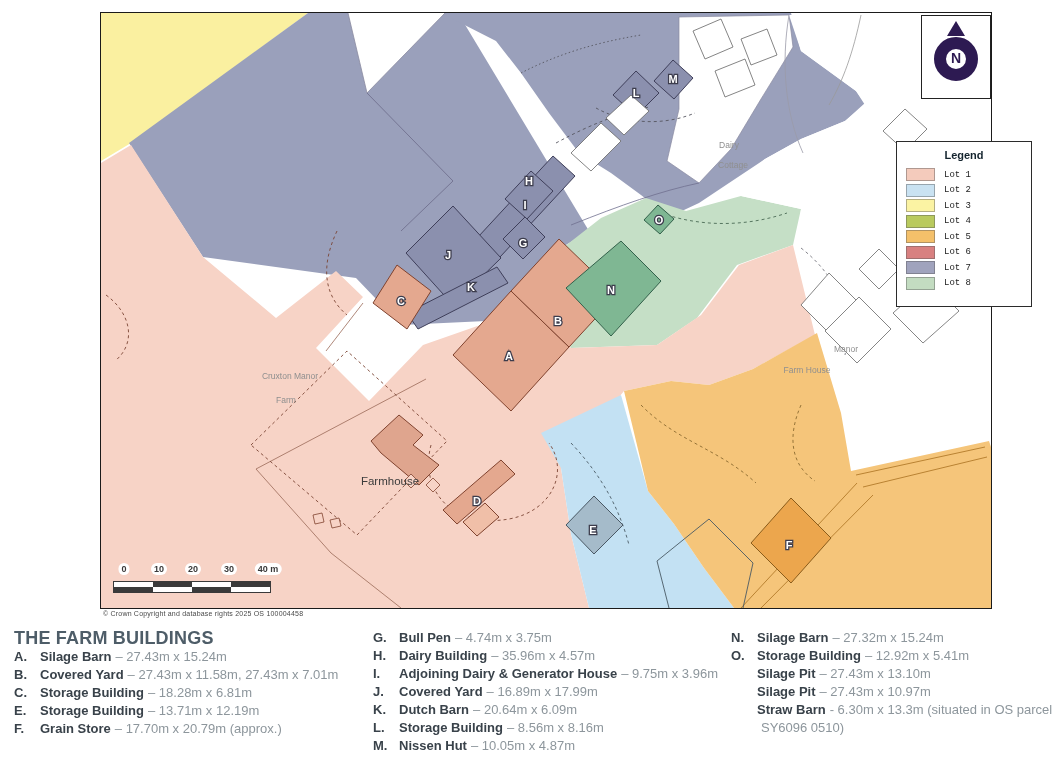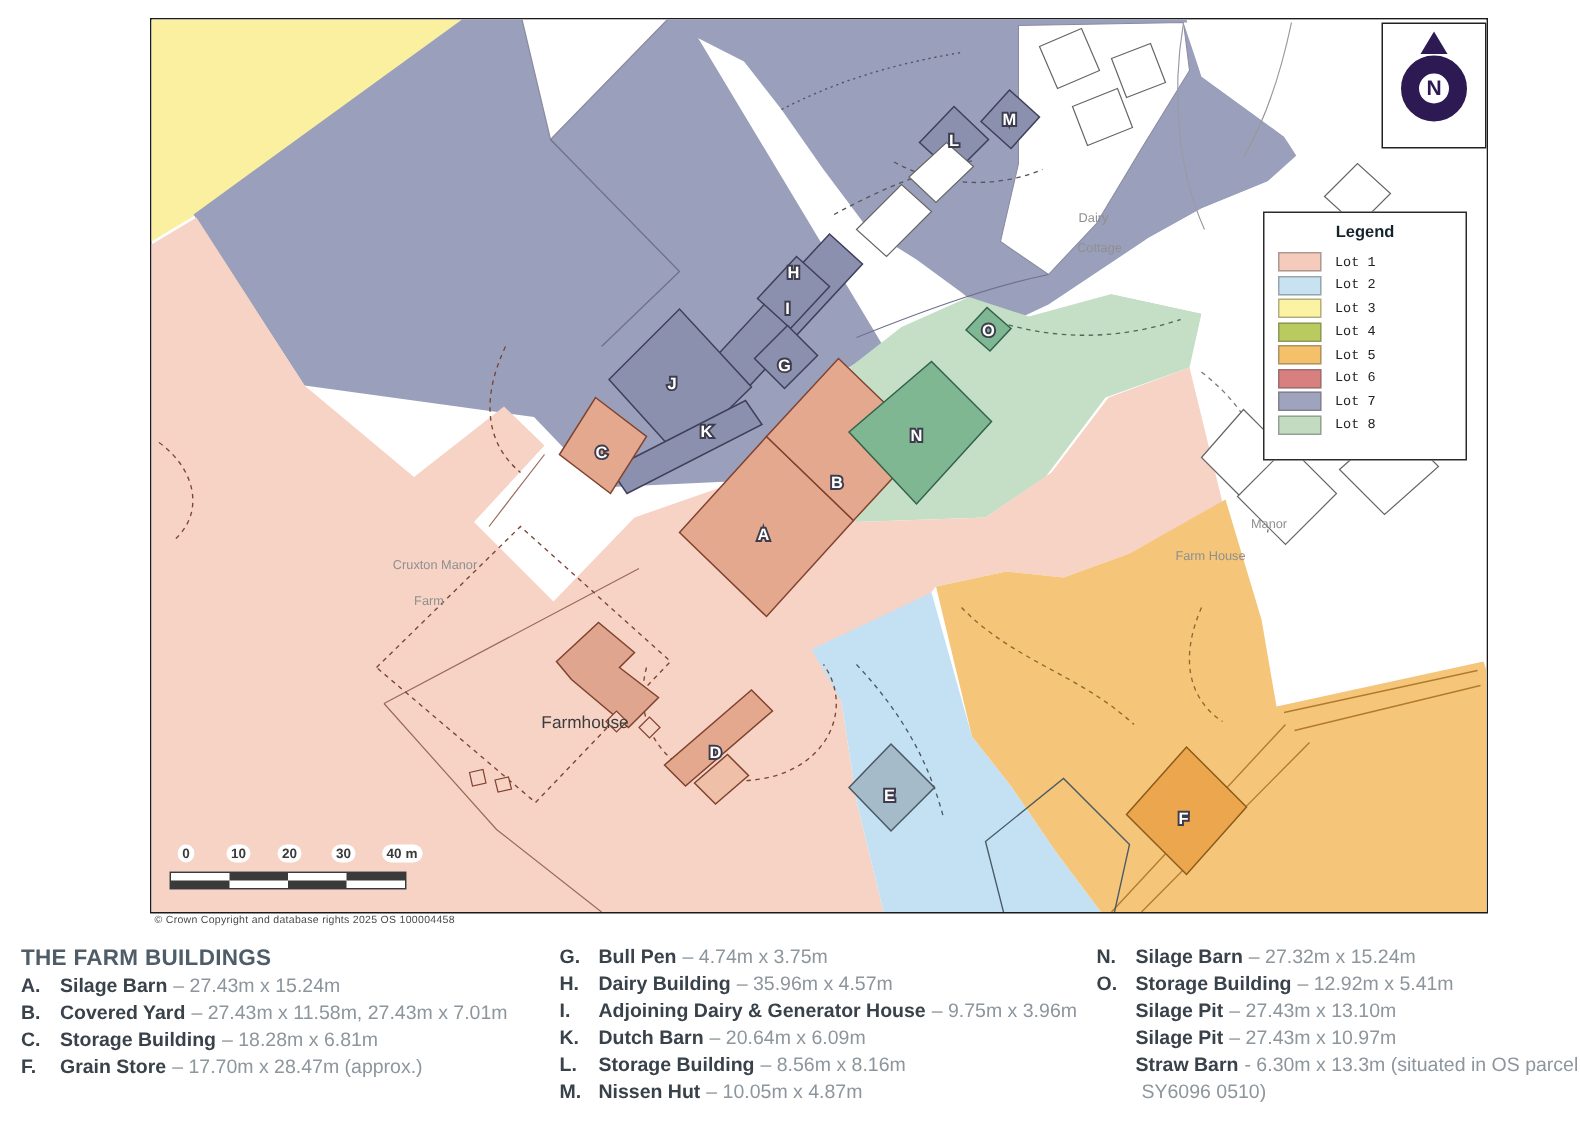--- a/index.html
+++ b/index.html
@@ -16,21 +16,21 @@
              background:#fff;border:1px solid #222;}
   .north-tri{width:0;height:0;margin:5px auto 0 auto;
              border-left:9px solid transparent;border-right:9px solid transparent;
              border-bottom:15px solid #2d1a52;}
   .north-circle{width:44px;height:44px;margin:1px auto 0 auto;border-radius:50%;
                 border:12px solid #2d1a52;box-sizing:border-box;position:relative;background:#fff;}
   .north-circle span{position:absolute;left:50%;top:50%;transform:translate(-50%,-54%);
                      font-size:14px;font-weight:bold;color:#2d1a52;}
 
   
-  .legend-box{position:absolute;left:741px;top:128px;width:134px;height:164px;
+  .legend-box{position:absolute;left:795px;top:128px;width:134px;height:164px;
               background:#fff;border:1px solid #2b2b2b;}
   .legend-title{text-align:center;font-size:11px;font-weight:bold;color:#14242e;margin-top:7px;}
   .legend-rows{margin-top:6px;}
   .legend-row{display:flex;align-items:center;height:15.5px;padding-left:9px;}
   .legend-swatch{width:27px;height:11px;border:0.5px solid rgba(90,90,90,.45);flex:0 0 auto;}
   .legend-label{font-size:9px;color:#222;margin-left:9px;font-family:Liberation Mono, monospace;}
 
   
   .scalebar{position:absolute;left:10px;top:550px;width:200px;height:36px;}
   .scalebar .tick{position:absolute;top:0;transform:translateX(-50%);
@@ -43,21 +43,21 @@
   .sb-cell.d{background:#3a3a3a;}
 
   
   .copyright{position:absolute;left:103px;top:610px;font-size:7px;color:#4a4a4a;letter-spacing:.2px;}
 
   
   .list-col{position:absolute;top:629px;}
   .col-1{left:14px;}
   .col-2{left:373px;}
   .col-3{left:731px;}
-  .list-heading{font-size:15px;font-weight:bold;color:#4e5d68;letter-spacing:.2px;
+  .list-heading{font-size:18px;font-weight:bold;color:#4e5d68;letter-spacing:.2px;
                 height:19px;line-height:19px;}
   .list-item{font-size:13px;line-height:18px;white-space:nowrap;}
   .li-letter{display:inline-block;width:26px;font-weight:bold;color:#39424a;}
   .li-name{font-weight:bold;color:#39424a;}
   .li-detail{color:#8d969c;margin-left:4px;}
 </style>
 </head>
 <body>
 
 <div class="map-frame">
@@ -252,35 +252,41 @@
   <div class="list-item">
     <span class="li-letter">A.</span><span class="li-name">Silage Barn</span><span class="li-detail">– 27.43m x 15.24m</span>
   </div>
   <div class="list-item">
     <span class="li-letter">B.</span><span class="li-name">Covered Yard</span><span class="li-detail">– 27.43m x 11.58m, 27.43m x 7.01m</span>
   </div>
   <div class="list-item">
     <span class="li-letter">C.</span><span class="li-name">Storage Building</span><span class="li-detail">– 18.28m x 6.81m</span>
   </div>
   <div class="list-item">
-    <span class="li-letter">F.</span><span class="li-name">Grain Store</span><span class="li-detail">– 17.70m x 28.47m (approx.)</span>
+    <span class="li-letter">E.</span><span class="li-name">Storage Building</span><span class="li-detail">– 13.71m x 12.19m</span>
+  </div>
+  <div class="list-item">
+    <span class="li-letter">F.</span><span class="li-name">Grain Store</span><span class="li-detail">– 17.70m x 20.79m (approx.)</span>
   </div>
 </div>
 
 <div class="list-col col-2">
   <div class="list-item">
     <span class="li-letter">G.</span><span class="li-name">Bull Pen</span><span class="li-detail">– 4.74m x 3.75m</span>
   </div>
   <div class="list-item">
     <span class="li-letter">H.</span><span class="li-name">Dairy Building</span><span class="li-detail">– 35.96m x 4.57m</span>
   </div>
   <div class="list-item">
     <span class="li-letter">I.</span><span class="li-name">Adjoining Dairy &amp; Generator House</span><span class="li-detail">– 9.75m x 3.96m</span>
   </div>
   <div class="list-item">
+    <span class="li-letter">J.</span><span class="li-name">Covered Yard</span><span class="li-detail">– 16.89m x 17.99m</span>
+  </div>
+  <div class="list-item">
     <span class="li-letter">K.</span><span class="li-name">Dutch Barn</span><span class="li-detail">– 20.64m x 6.09m</span>
   </div>
   <div class="list-item">
     <span class="li-letter">L.</span><span class="li-name">Storage Building</span><span class="li-detail">– 8.56m x 8.16m</span>
   </div>
   <div class="list-item">
     <span class="li-letter">M.</span><span class="li-name">Nissen Hut</span><span class="li-detail">– 10.05m x 4.87m</span>
   </div>
 </div>
 

